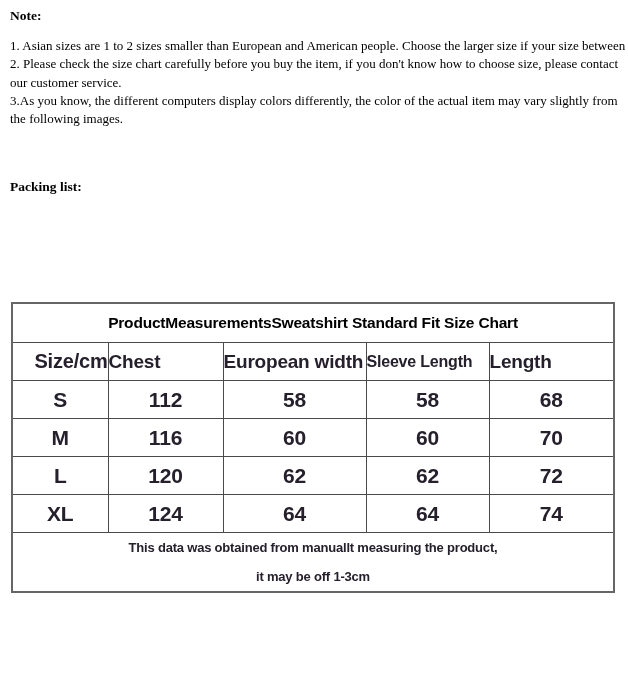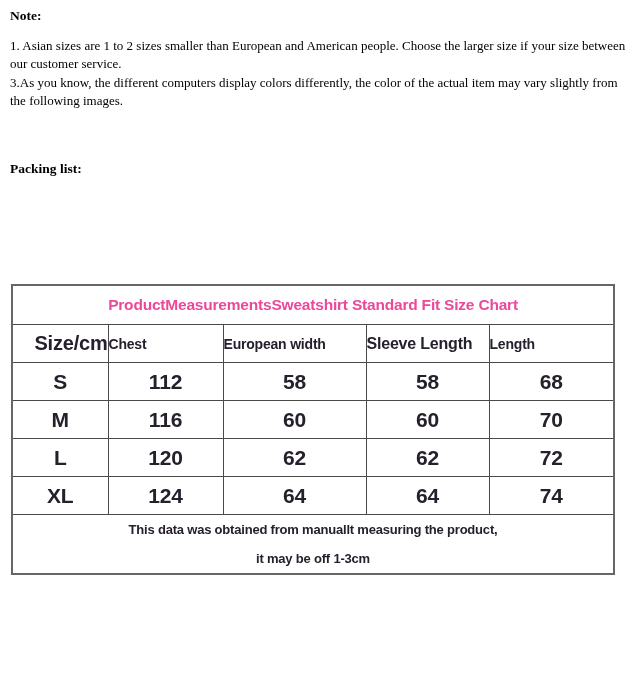--- a/index.html
+++ b/index.html
@@ -51,25 +51,25 @@
     letter-spacing: -0.2px;
   }
   table.size-chart td, table.size-chart th {
     border: 1px solid #4a4a4a;
     padding: 0;
     overflow: hidden;
   }
   .chart-title-cell {
     height: 38px;
     font-size: 15.5px;
-    color: #ec4899;
+    color: #000000;
   }
   .header-row td {
     height: 37px;
-    font-size: 14px;
+    font-size: 19px;
     color: #26202c;
     text-align: left;
     padding-left: 11px;
   }
   .header-row td.col-size {
     text-align: right;
     padding-left: 4px;
     font-size: 20px;
   }
   .header-row td.col-sleeve {
@@ -87,20 +87,21 @@
     color: #26202c;
   }
 </style>
 </head>
 <body>
 
 <div class="doc-text">
   <p class="note-heading">Note:</p>
   <div class="note-paragraph">
     <div class="text-line">1. Asian sizes are 1 to 2 sizes smaller than European and American people. Choose the larger size if your size between</div>
+    <div class="text-line">2. Please check the size chart carefully before you buy the item, if you don't know how to choose size, please contact</div>
     <div class="text-line">our customer service.</div>
     <div class="text-line">3.As you know, the different computers display colors differently, the color of the actual item may vary slightly from</div>
     <div class="text-line">the following images.</div>
   </div>
   <p class="packing-heading">Packing list:</p>
 </div>
 
 <table class="size-chart">
   <colgroup>
     <col style="width:96px">

